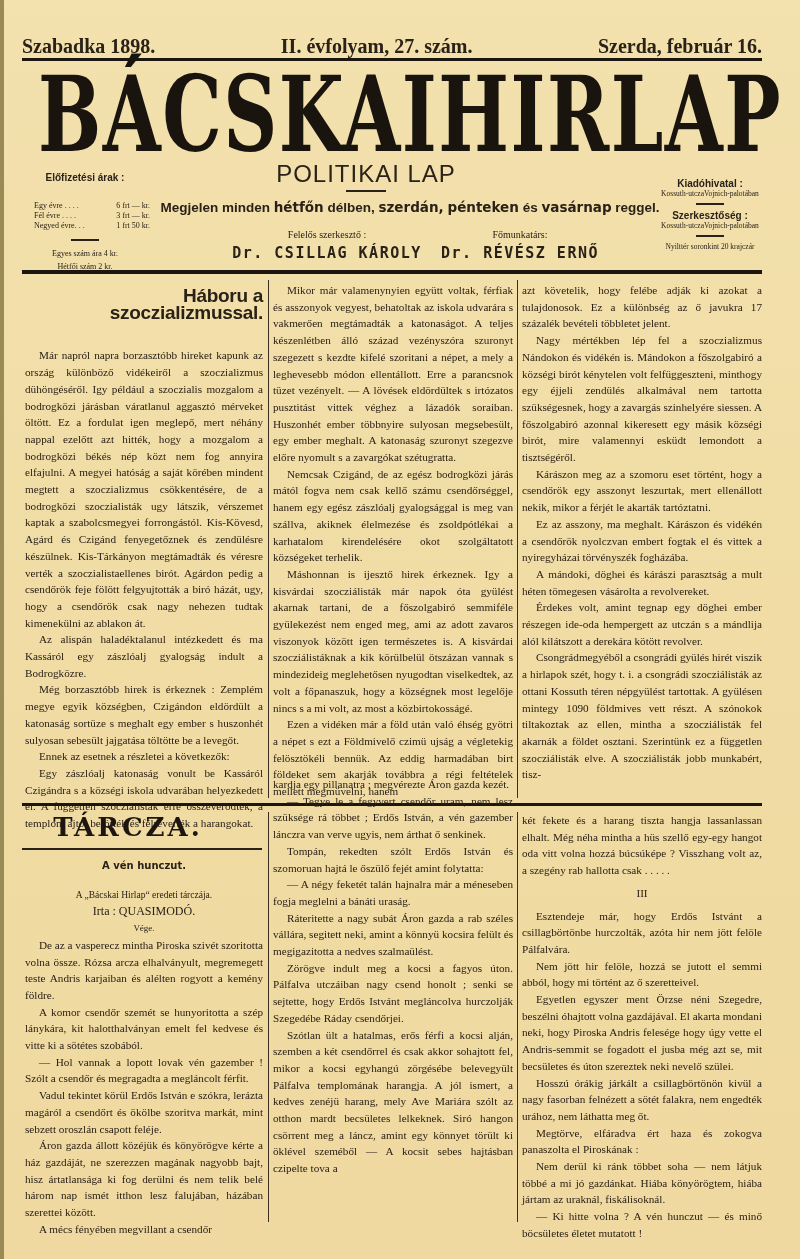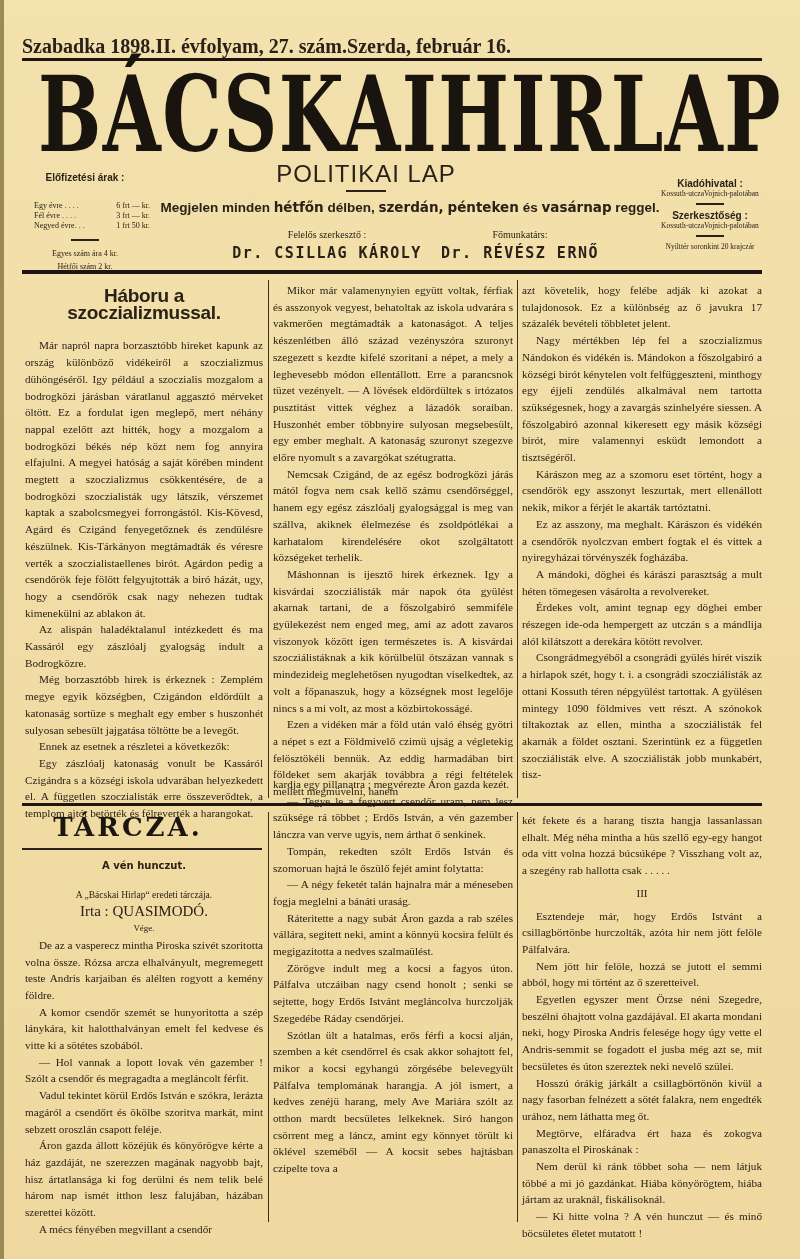--- a/index.html
+++ b/index.html
@@ -12,21 +12,21 @@
   }
   .page {
     position: absolute; left: 0; top: 0; width: 800px; height: 1259px;
     background: linear-gradient(180deg, #f3e1ae 0%, #f0dca4 50%, #efd9a0 100%);
   }
   .edge-left {
     position: absolute; left: 0; top: 0; width: 4px; height: 1259px; background: #9a8a55;
   }
   .topline {
     position: absolute; left: 22px; top: 35px; width: 740px;
-    display: flex; align-items: baseline;
+    display: flex; justify-content: space-between; align-items: baseline;
     font-weight: bold; font-size: 20px;
   }
   .rule-top { position: absolute; left: 22px; top: 58px; width: 740px; height: 3px; background: #1d1610; }
   .masthead {
     position: absolute; left: 38px; top: 64px; width: 690px; height: 96px;
     display: flex; justify-content: space-between; align-items: flex-end;
     font-family: "DejaVu Serif", serif; font-weight: bold;
     font-size: 104px; line-height: 90px; color: #1a140e;
     transform: scaleX(0.72); transform-origin: left top; width: 960px;
     letter-spacing: 2px;
@@ -53,32 +53,32 @@
   .rule-mid { position: absolute; left: 22px; top: 270px; width: 740px; height: 4px; background: #1d1610; }
   .col {
     position: absolute; font-size: 11.2px; line-height: 16.7px; text-align: justify;
     hyphens: manual;
   }
   .col p { margin: 0; text-indent: 14px; }
   .vrule { position: absolute; width: 1px; background: #3a2e20; }
   .hrule { position: absolute; height: 3px; background: #1d1610; }
   .headline {
     font-family: "Liberation Sans", sans-serif; font-weight: bold; font-size: 19px;
-    text-align: center; margin: 4px 0 16px 0; letter-spacing: -0.3px;
+    text-align: right; margin: 4px 0 26px 0; letter-spacing: -0.3px;
   }
   .tarcza {
     position: absolute; left: 8px; top: 812px; width: 240px; text-align: center;
     font-family: "DejaVu Serif", serif; font-weight: bold; font-size: 26px; letter-spacing: 3px;
     color: #1d1610;
   }
   .tarcza-rule { position: absolute; left: 22px; top: 848px; width: 240px; height: 2px; background: #2a2118; }
   .story-title { font-family: "DejaVu Sans", sans-serif; font-weight: bold; font-size: 10px; text-align: center; margin: 6px 0 12px 0; }
   .center-line { text-align: center; text-indent: 0 !important; }
   .credit { font-size: 9.5px; }
-  .author { font-size: 15px; }
+  .author { font-size: 12px; }
   .vege { font-size: 9px; }
   .section-num { text-align: center; text-indent: 0 !important; margin: 6px 0 !important; }
 </style>
 </head>
 <body>
 
 <div class="page">
   <div class="edge-left"></div>
 
   <div class="topline">

